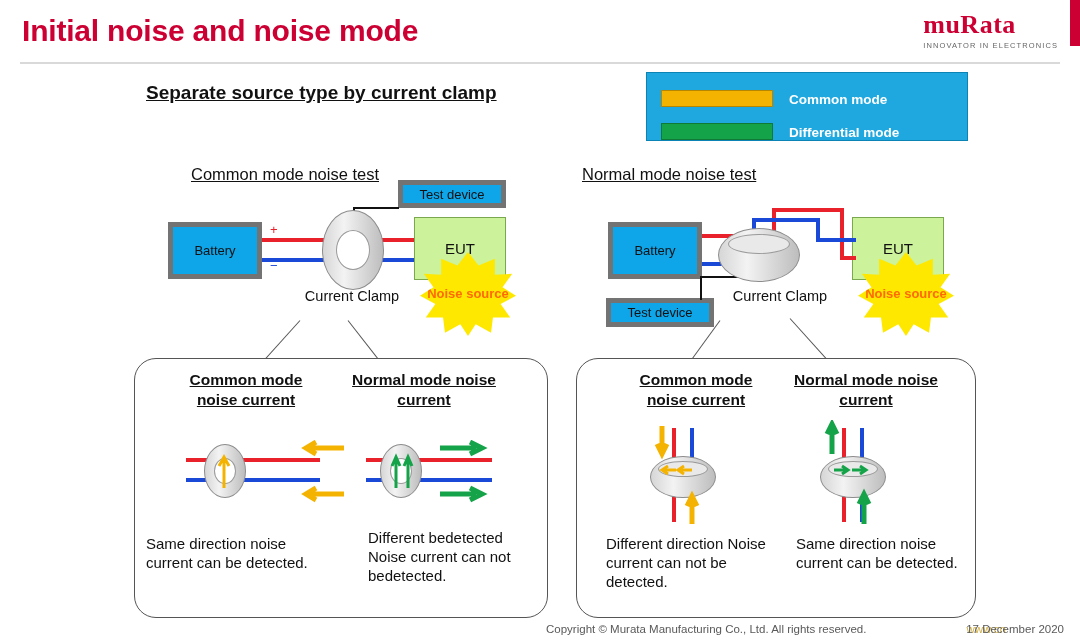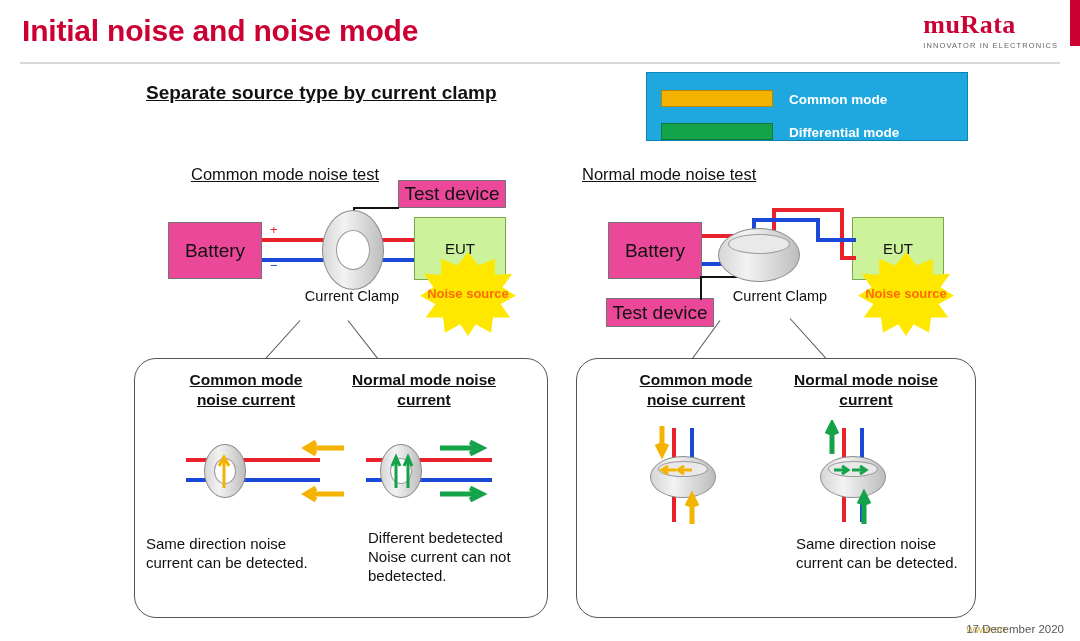--- a/index.html
+++ b/index.html
@@ -41,23 +41,23 @@
     background:#1fa8e0; border:1px solid #0b84b5;
     display:flex; flex-direction:column;
   }
   .legend-row { flex:1; display:flex; align-items:flex-end; }
   .legend-swatch { width:112px; height:17px; margin-left:14px; border:1px solid rgba(0,0,0,.25); }
   .legend-label { color:#ffffff; font-size:13.5px; font-weight:bold; margin-left:16px; }
 
   
   .hd { position:absolute; font-size:16.5px; color:#111; text-decoration:underline; white-space:nowrap; }
   .box {
-    position:absolute; background:#ec4899; border:1px solid #737373;
+    position:absolute; background:#0ea5e9; border:5px solid #737373;
     display:flex; align-items:center; justify-content:center;
-    font-size:19px; color:#111;
+    font-size:13px; color:#111;
   }
   .eut {
     position:absolute; background:#ccf29b; border:1px solid #7aa84f;
     display:flex; align-items:center; justify-content:center;
     font-size:15px; color:#111;
   }
   .wire { position:absolute; }
   .red { background:#e8212a; }
   .blue { background:#1a49d8; }
   .black { background:#111; }
@@ -258,18 +258,20 @@
   </div>
   <svg class="arrow" style="left:818px; top:420px;" width="62" height="110" viewBox="0 0 62 110">
     <path d="M14 34 L14 8 M9 14 L14 4 L19 14" stroke="#15a349" stroke-width="5" fill="none"></path>
     <path d="M46 104 L46 78 M41 84 L46 74 L51 84" stroke="#15a349" stroke-width="5" fill="none"></path>
   </svg>
   <svg class="arrow" style="left:828px; top:464px;" width="46" height="20" viewBox="0 0 46 20">
     <path d="M6 6 L18 6 M14 2 L20 6 L14 10" stroke="#15a349" stroke-width="3" fill="none"></path>
     <path d="M24 6 L36 6 M32 2 L38 6 L32 10" stroke="#15a349" stroke-width="3" fill="none"></path>
   </svg>
 
+  <div class="note" style="left:606px; top:534px; width:176px;">Different direction Noise current can not be detected.</div>
   <div class="note" style="left:796px; top:534px; width:170px;">Same direction noise current can be detected.</div>
 
+  <div class="footer">Copyright © Murata Manufacturing Co., Ltd. All rights reserved.</div>
   <div class="wm">www.cn</div>
   <div class="date">17 December 2020</div>
 
 </div>
 
 </body></html>

